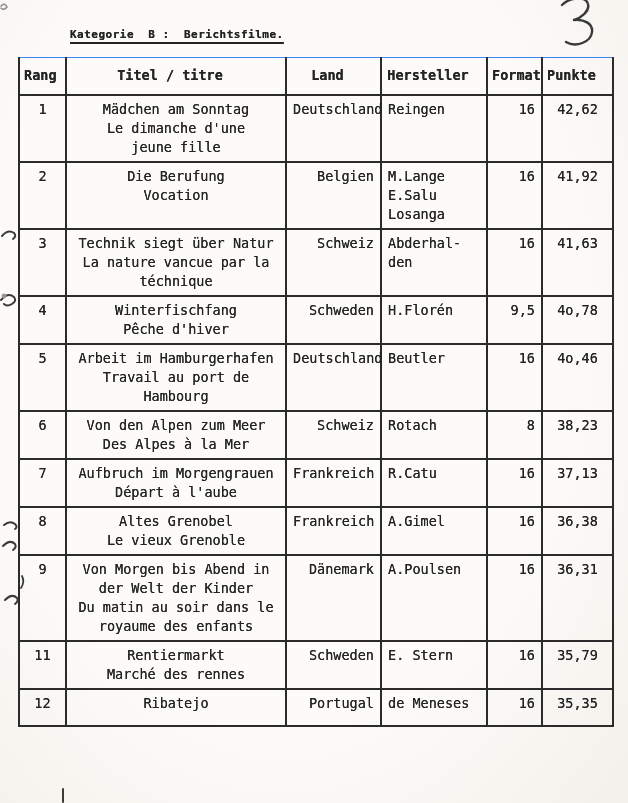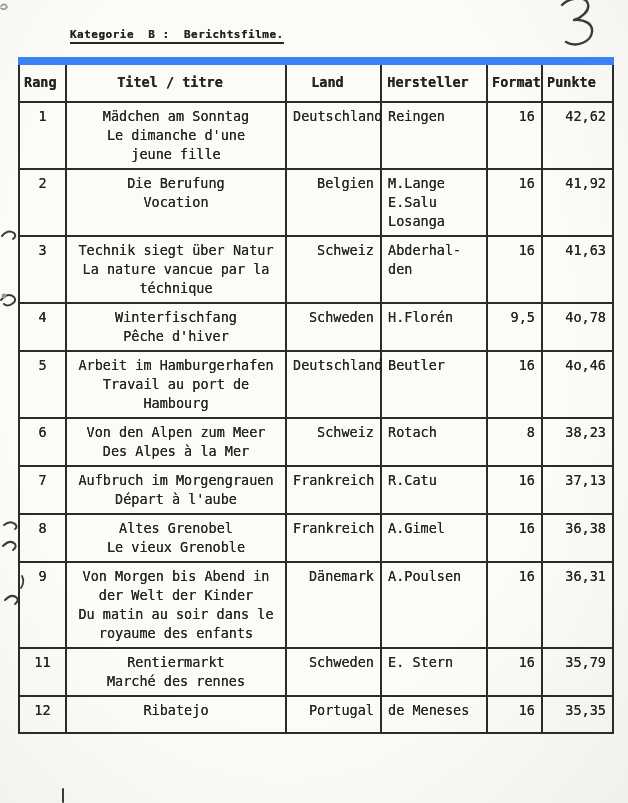--- a/index.html
+++ b/index.html
@@ -32,29 +32,29 @@
   }
   .results th,.results td{
     border:2px solid #2b2b2b;
     vertical-align:top;
     padding:4px 6px;
     text-shadow:0 0 .5px #333;
   }
   .results thead th{
     font-weight:bold;text-align:center;
     padding:8px 16px 9px 4px;
-    border-top:8px solid #3b82f6;
+    border-top:1px solid #3b82f6;
   }
   .results td{white-space:pre-line;}
   .col-rang{text-align:center;padding-top:6px;}
   .col-titel{text-align:center;padding-left:12px;padding-top:6px;}
   .col-land{text-align:right;padding-left:8px;padding-top:6px;}
   .col-hersteller{text-align:left;padding-left:8px;padding-top:6px;}
   .col-format{text-align:right;padding-top:5px;}
-  .col-punkte{text-align:right;padding-top:4px;}
+  .col-punkte{text-align:center;padding-top:4px;}
   .results tbody tr:last-child td{padding-bottom:12px;}
   .ink{stroke:#3a3a3a;fill:none;stroke-linecap:round;stroke-linejoin:round;}
   .overlay{position:absolute;inset:0;pointer-events:none;}
 </style>
 </head>
 <body>
 
 <div class="page">
 
   <svg class="page-number" viewBox="0 0 48 52" aria-label="3">

